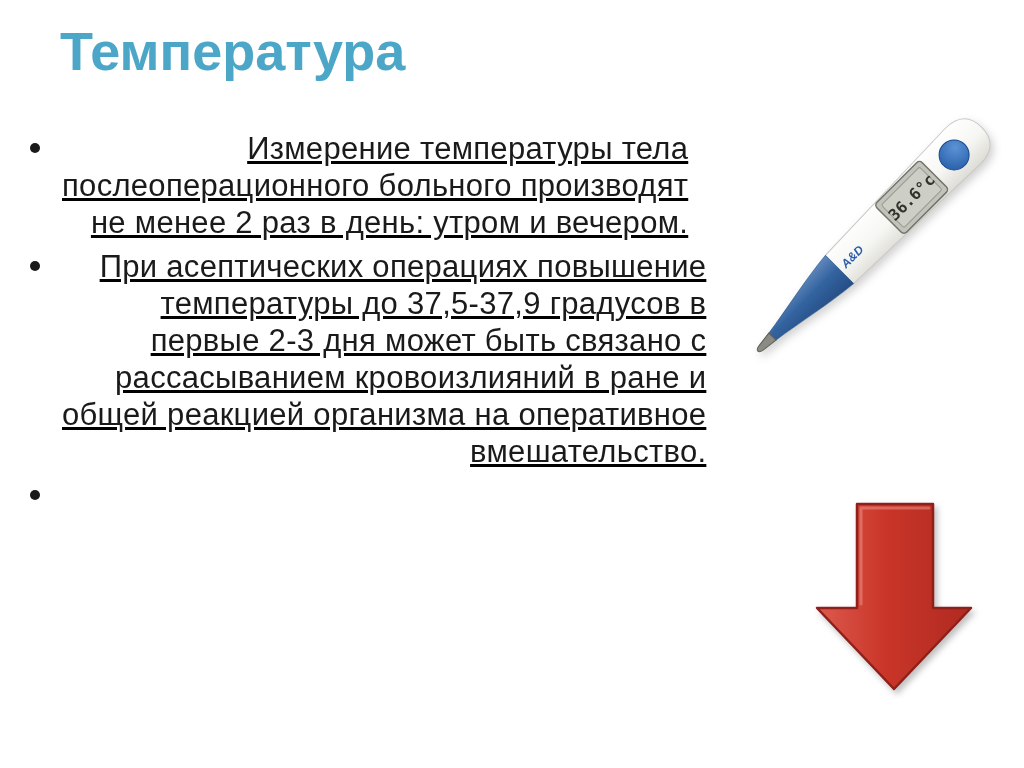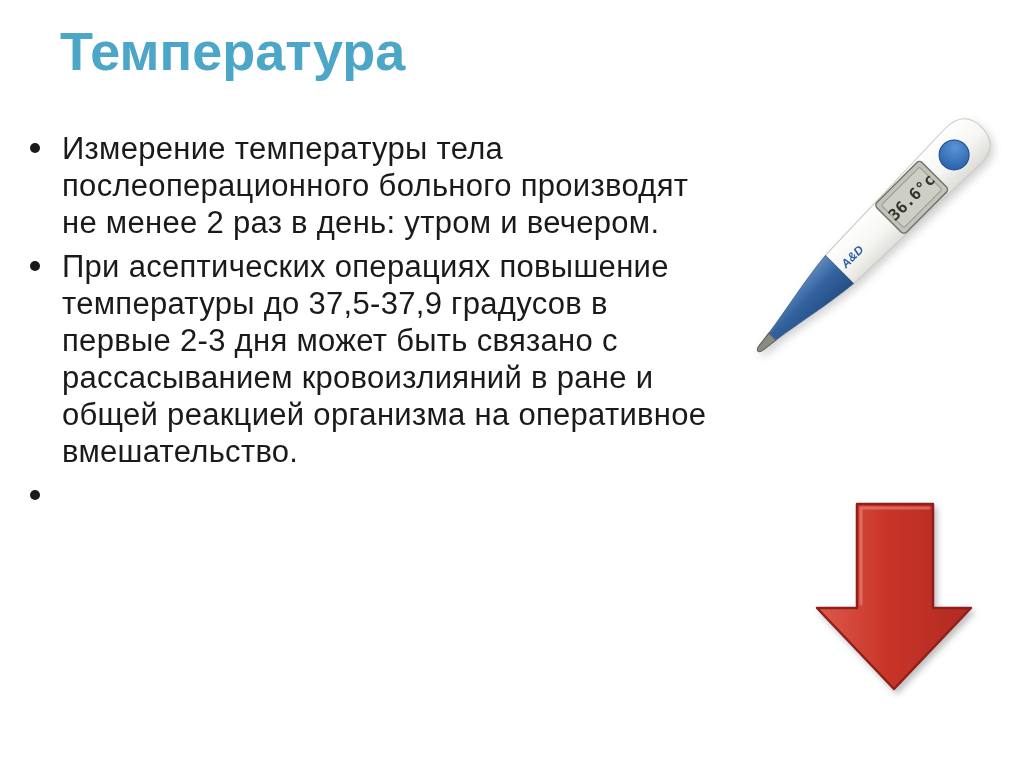--- a/index.html
+++ b/index.html
@@ -2,32 +2,32 @@
 <html style="--c-title: #4BA6C7; --c-text: #1a1a1a; --c-arrow-fill: #C9352B; --c-arrow-border: #8F1F18; --c-thermo-blue: #2F62A7; --c-lcd-bg: #CDCEC6; --c-tip-gray: #8B8B85;"><head>
 <meta charset="utf-8">
 <style>
   html, body { margin: 0; padding: 0; }
   body {
     width: 1024px; height: 768px;
     background: #ffffff;
     font-family: "Liberation Sans", sans-serif;
     overflow: hidden;
   }
-  .slide { position: relative; width: 861px; height: 768px; background: #ffffff; }
+  .slide { position: relative; width: 861px; height: 768px; background: #ffffff; text-align: right; }
 
   .title {
     position: absolute; left: 60px; top: 22px; margin: 0;
     font-size: 54px; font-weight: bold; line-height: 1.1;
     color: var(--c-title, #4BA6C7);
     letter-spacing: 0px;
   }
 
   .bullets {
     position: absolute; left: 30px; top: 130px; width: 745px;
-    margin: 0; padding: 0; list-style: none;
+    margin: 0; padding: 0; list-style: none; text-decoration: underline;
   }
   .bullet { display: flex; align-items: flex-start; margin: 0 0 7px 0; }
   .dot {
     flex: 0 0 auto; width: 10px; height: 10px; border-radius: 50%;
     background: var(--c-text, #1a1a1a); margin: 13px 22px 0 0;
   }
   .btext {
     white-space: pre-line;
     font-size: 31px; line-height: 37px; letter-spacing: 0.3px;
     color: var(--c-text, #1a1a1a);

